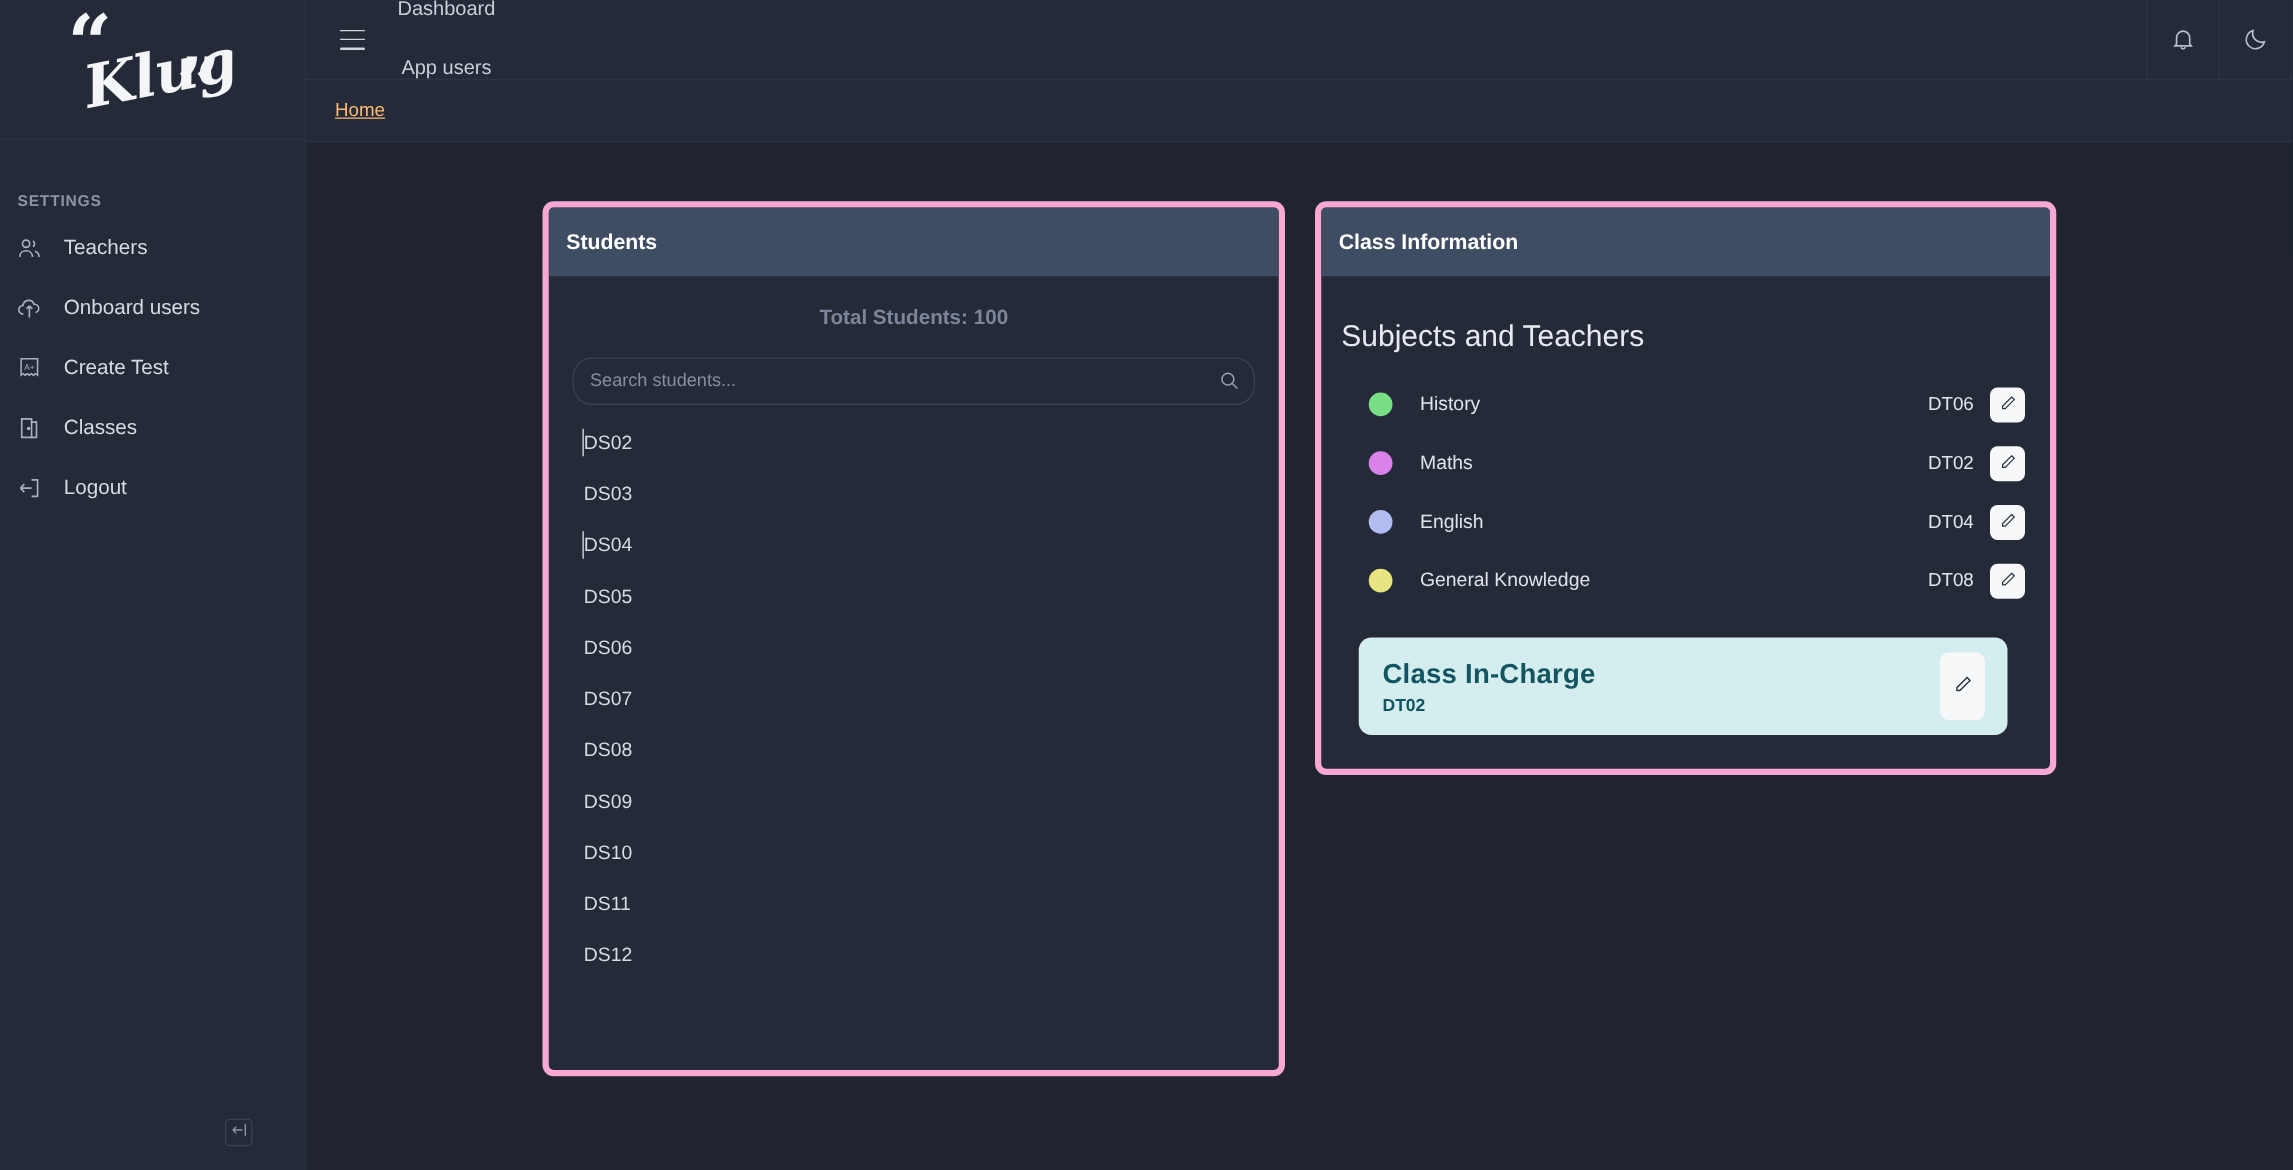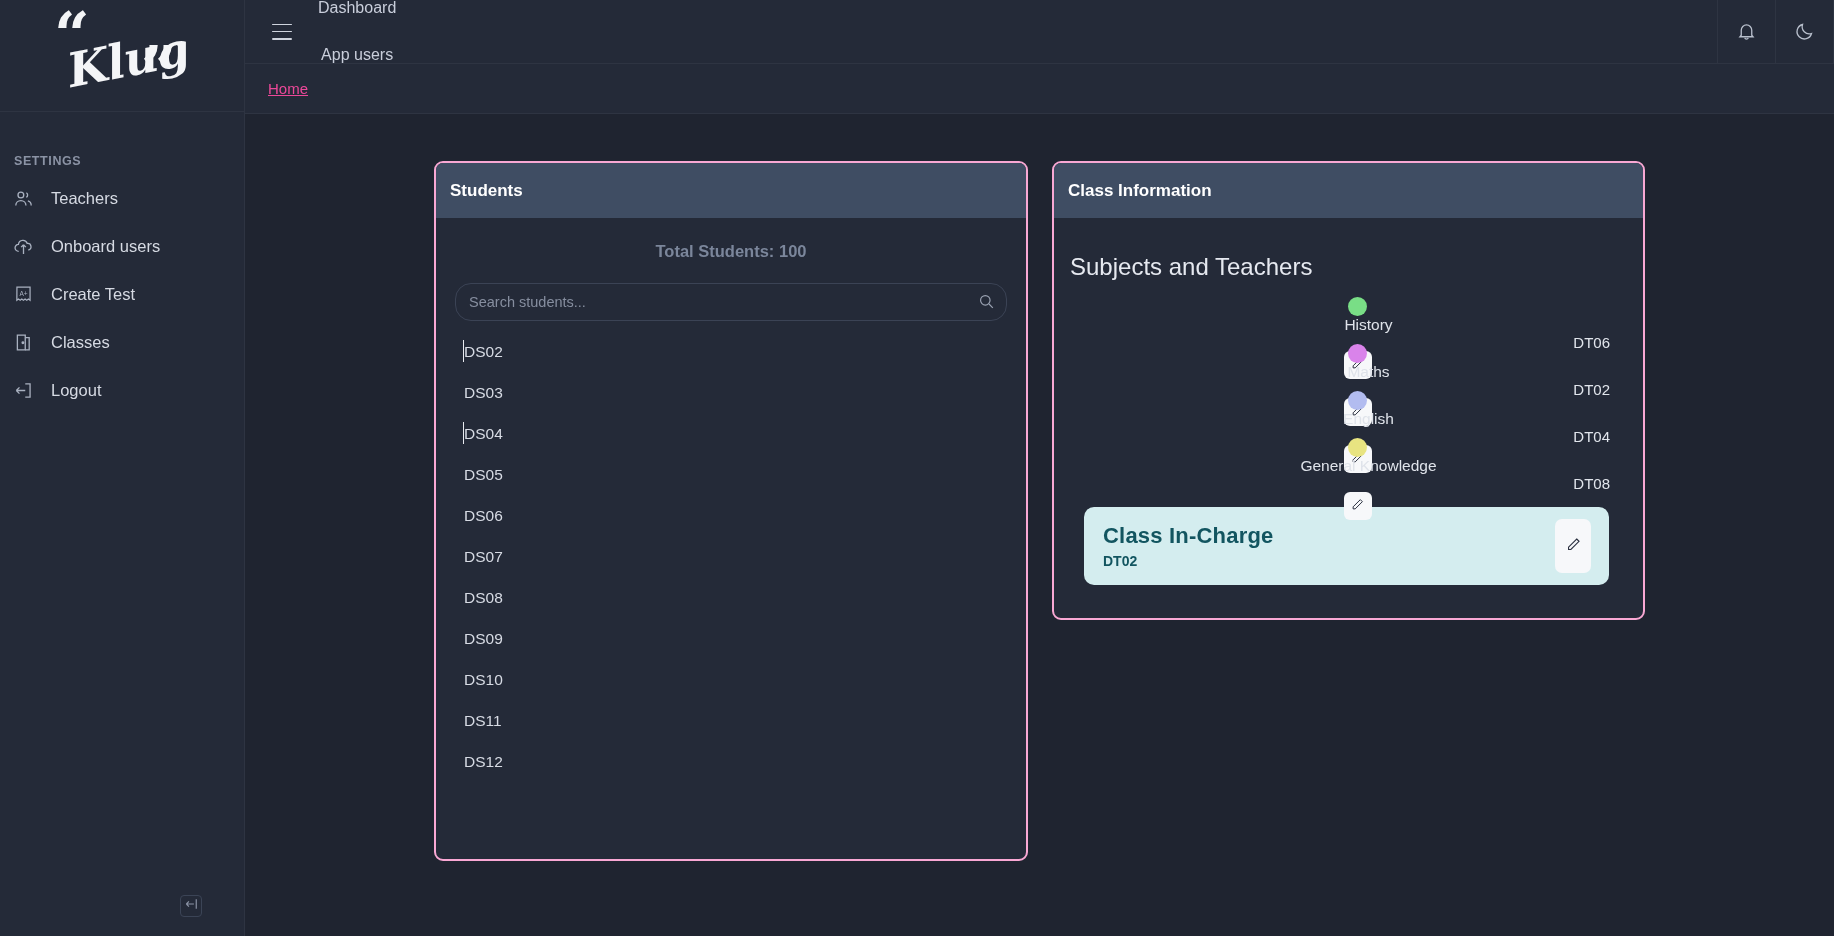--- a/index.html
+++ b/index.html
@@ -105,40 +105,40 @@
 
   .breadcrumb-bar {
     height: 50px;
     background: #242a38;
     display:flex; align-items:center;
     padding-left: 23px;
     border-bottom: 1px solid #2e3442;
     flex: 0 0 50px;
   }
   .breadcrumb-bar a {
-    color: #ec4899;
+    color: #fdba74;
     text-decoration: underline;
     font-size: 15px;
     cursor: pointer;
   }
 
   .content {
     flex: 1;
     background: #1f2430;
     position: relative;
     overflow: hidden;
     display: flex;
     gap: 24px;
     padding: 47px 0 0 189px;
   }
 
   
   .panel {
     background: #242a38;
-    border: 2px solid #f9a8d4;
+    border: 5px solid #f9a8d4;
     border-radius: 9px;
     overflow: hidden;
     justify-content: space-between;
   }
   .panel-head {
     background: #3f4d63;
     height: 55px;
     display:flex; align-items:center;
     padding-left: 14px;
     color:#ffffff;
@@ -199,21 +199,20 @@
   .subjects-title {
     color:#e6e9f0;
     font-size: 24px;
     font-weight: normal;
     margin: 16px 0 16px 0;
   }
   .subject-row {
     display:flex; align-items:center;
     height: 47px;
     padding-left: 22px;
-    flex-direction: column;
   }
   .dot { width: 19px; height: 19px; border-radius: 50%; flex:0 0 19px; }
   .subject-name {
     margin-left: 22px;
     color:#dfe3ea;
     font-size: 15.5px;
   }
   .teacher-code {
     margin-left: auto;
     color:#e1e5ec;

